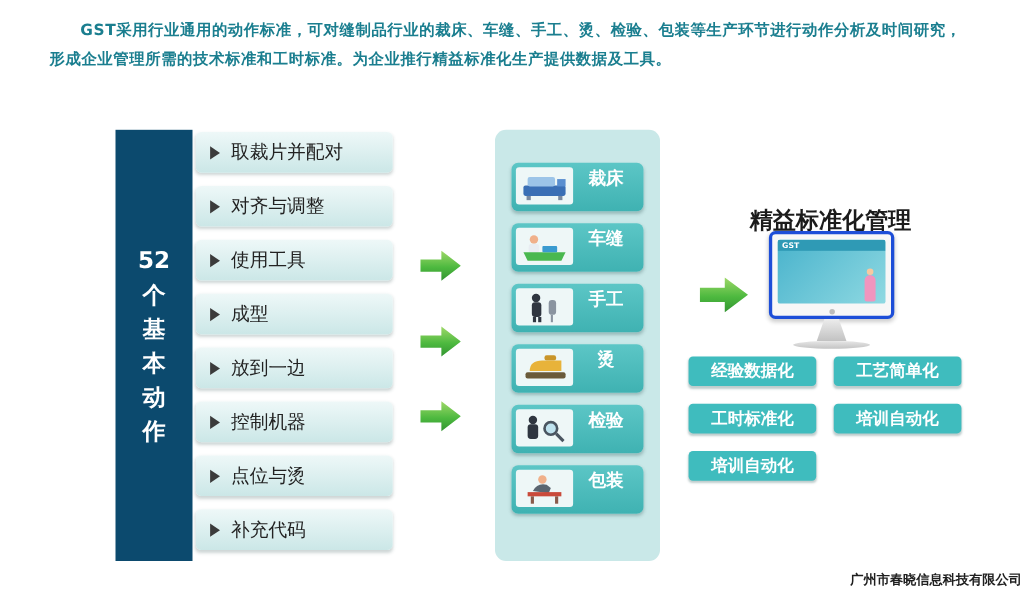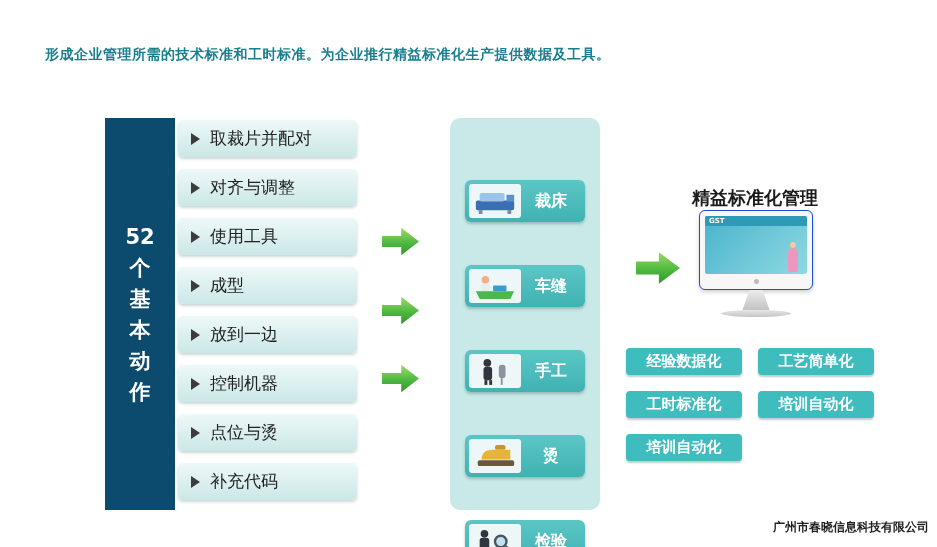--- a/index.html
+++ b/index.html
@@ -29,58 +29,59 @@
                clip-path:polygon(0 32%,52% 32%,52% 6%,100% 50%,52% 94%,52% 68%,0 68%);}
   .ga1{left:382px;top:226px;width:37px;height:31px;}
   .ga2{left:382px;top:295px;width:37px;height:31px;}
   .ga3{left:382px;top:363px;width:37px;height:31px;}
   .ga4{left:636px;top:250px;width:44px;height:36px;}
   
   .panel{position:absolute;left:450px;top:118px;width:150px;height:392px;border-radius:10px;
          background:#c9e8e8;box-sizing:border-box;padding:30px 15px;
          display:flex;flex-direction:column;gap:11px;}
   .proc{height:44px;border-radius:6px;background:linear-gradient(180deg,#5cc6c6,#3fb2b2);
-        box-shadow:0 2px 3px rgba(40,80,80,0.3);display:flex;align-items:center;padding:4px;
-        box-sizing:border-box;margin-top:32px;}
+        box-shadow:0 2px 3px rgba(40,80,80,0.3);display:flex;padding:4px;
+        box-sizing:border-box;}
   .proc .icon{width:52px;height:34px;background:#eef7f7;border-radius:3px;display:flex;
               align-items:center;justify-content:center;flex:0 0 auto;overflow:hidden;}
   .proc .plabel{flex:1;text-align:center;color:#ffffff;font-size:16px;font-weight:bold;}
   
   .result-title{position:absolute;left:660px;top:186px;width:190px;text-align:center;
-                font-size:18px;font-weight:bold;color:#1b1b1b;}
+                font-size:21px;font-weight:bold;color:#1b1b1b;}
   .computer{position:absolute;left:699px;top:210px;width:114px;}
-  .monitor{width:114px;height:80px;background:#f7f7f7;border:1px solid #1d4ed8;border-radius:6px;
+  .monitor{width:114px;height:80px;background:#f7f7f7;border:3px solid #1d4ed8;border-radius:6px;
            box-sizing:border-box;box-shadow:0 2px 4px rgba(0,0,0,0.2);}
   .screen{margin:5px 5px 0 5px;height:58px;border-radius:2px;overflow:hidden;position:relative;
           background:linear-gradient(135deg,#49b3cc,#8fd9e2);}
   .screen-bar{height:10px;background:#2f9ab5;color:#ffffff;font-size:7px;font-weight:bold;
               line-height:10px;padding-left:4px;}
   .pink-figure{position:absolute;right:9px;bottom:2px;width:10px;height:24px;background:#f095be;
                border-radius:5px 5px 2px 2px;}
   .pink-head{position:absolute;right:11px;bottom:26px;width:6px;height:6px;border-radius:50%;
              background:#f7c8a0;}
   .chin-dot{width:5px;height:5px;border-radius:50%;background:#bcbcbc;margin:5px auto 0 auto;}
   .stand{width:30px;height:20px;margin:0 auto;background:linear-gradient(180deg,#ececec,#c2c2c2);
          clip-path:polygon(28% 0,72% 0,95% 100%,5% 100%);}
   .base{width:70px;height:7px;margin:0 auto;border-radius:50%;
         background:linear-gradient(180deg,#e6e6e6,#c4c4c4);}
   
   .benefits{position:absolute;left:626px;top:324px;display:grid;
-            grid-template-columns:116px 116px;column-gap:16px;row-gap:16px;margin-top:24px;}
+            grid-template-columns:116px 116px;column-gap:16px;row-gap:16px;}
   .benefit{height:27px;border-radius:4px;background:#3fbcbe;color:#ffffff;font-size:15px;
            font-weight:bold;display:flex;align-items:center;justify-content:center;
            box-shadow:0 2px 2px rgba(40,90,90,0.3);white-space:nowrap;}
   
   .footer{position:absolute;right:8px;top:519px;font-size:12px;font-weight:bold;color:#1f1f1f;margin-left:12px;}
 </style>
 </head>
 <body>
 
 <div class="canvas">
 
+  <p class="intro l1">GST采用行业通用的动作标准，可对缝制品行业的裁床、车缝、手工、烫、检验、包装等生产环节进行动作分析及时间研究，</p>
   <p class="intro l2">形成企业管理所需的技术标准和工时标准。为企业推行精益标准化生产提供数据及工具。</p>
 
   <div class="left-bar">
     <span>52</span>
     <span>个</span>
     <span>基</span>
     <span>本</span>
     <span>动</span>
     <span>作</span>
   </div>

